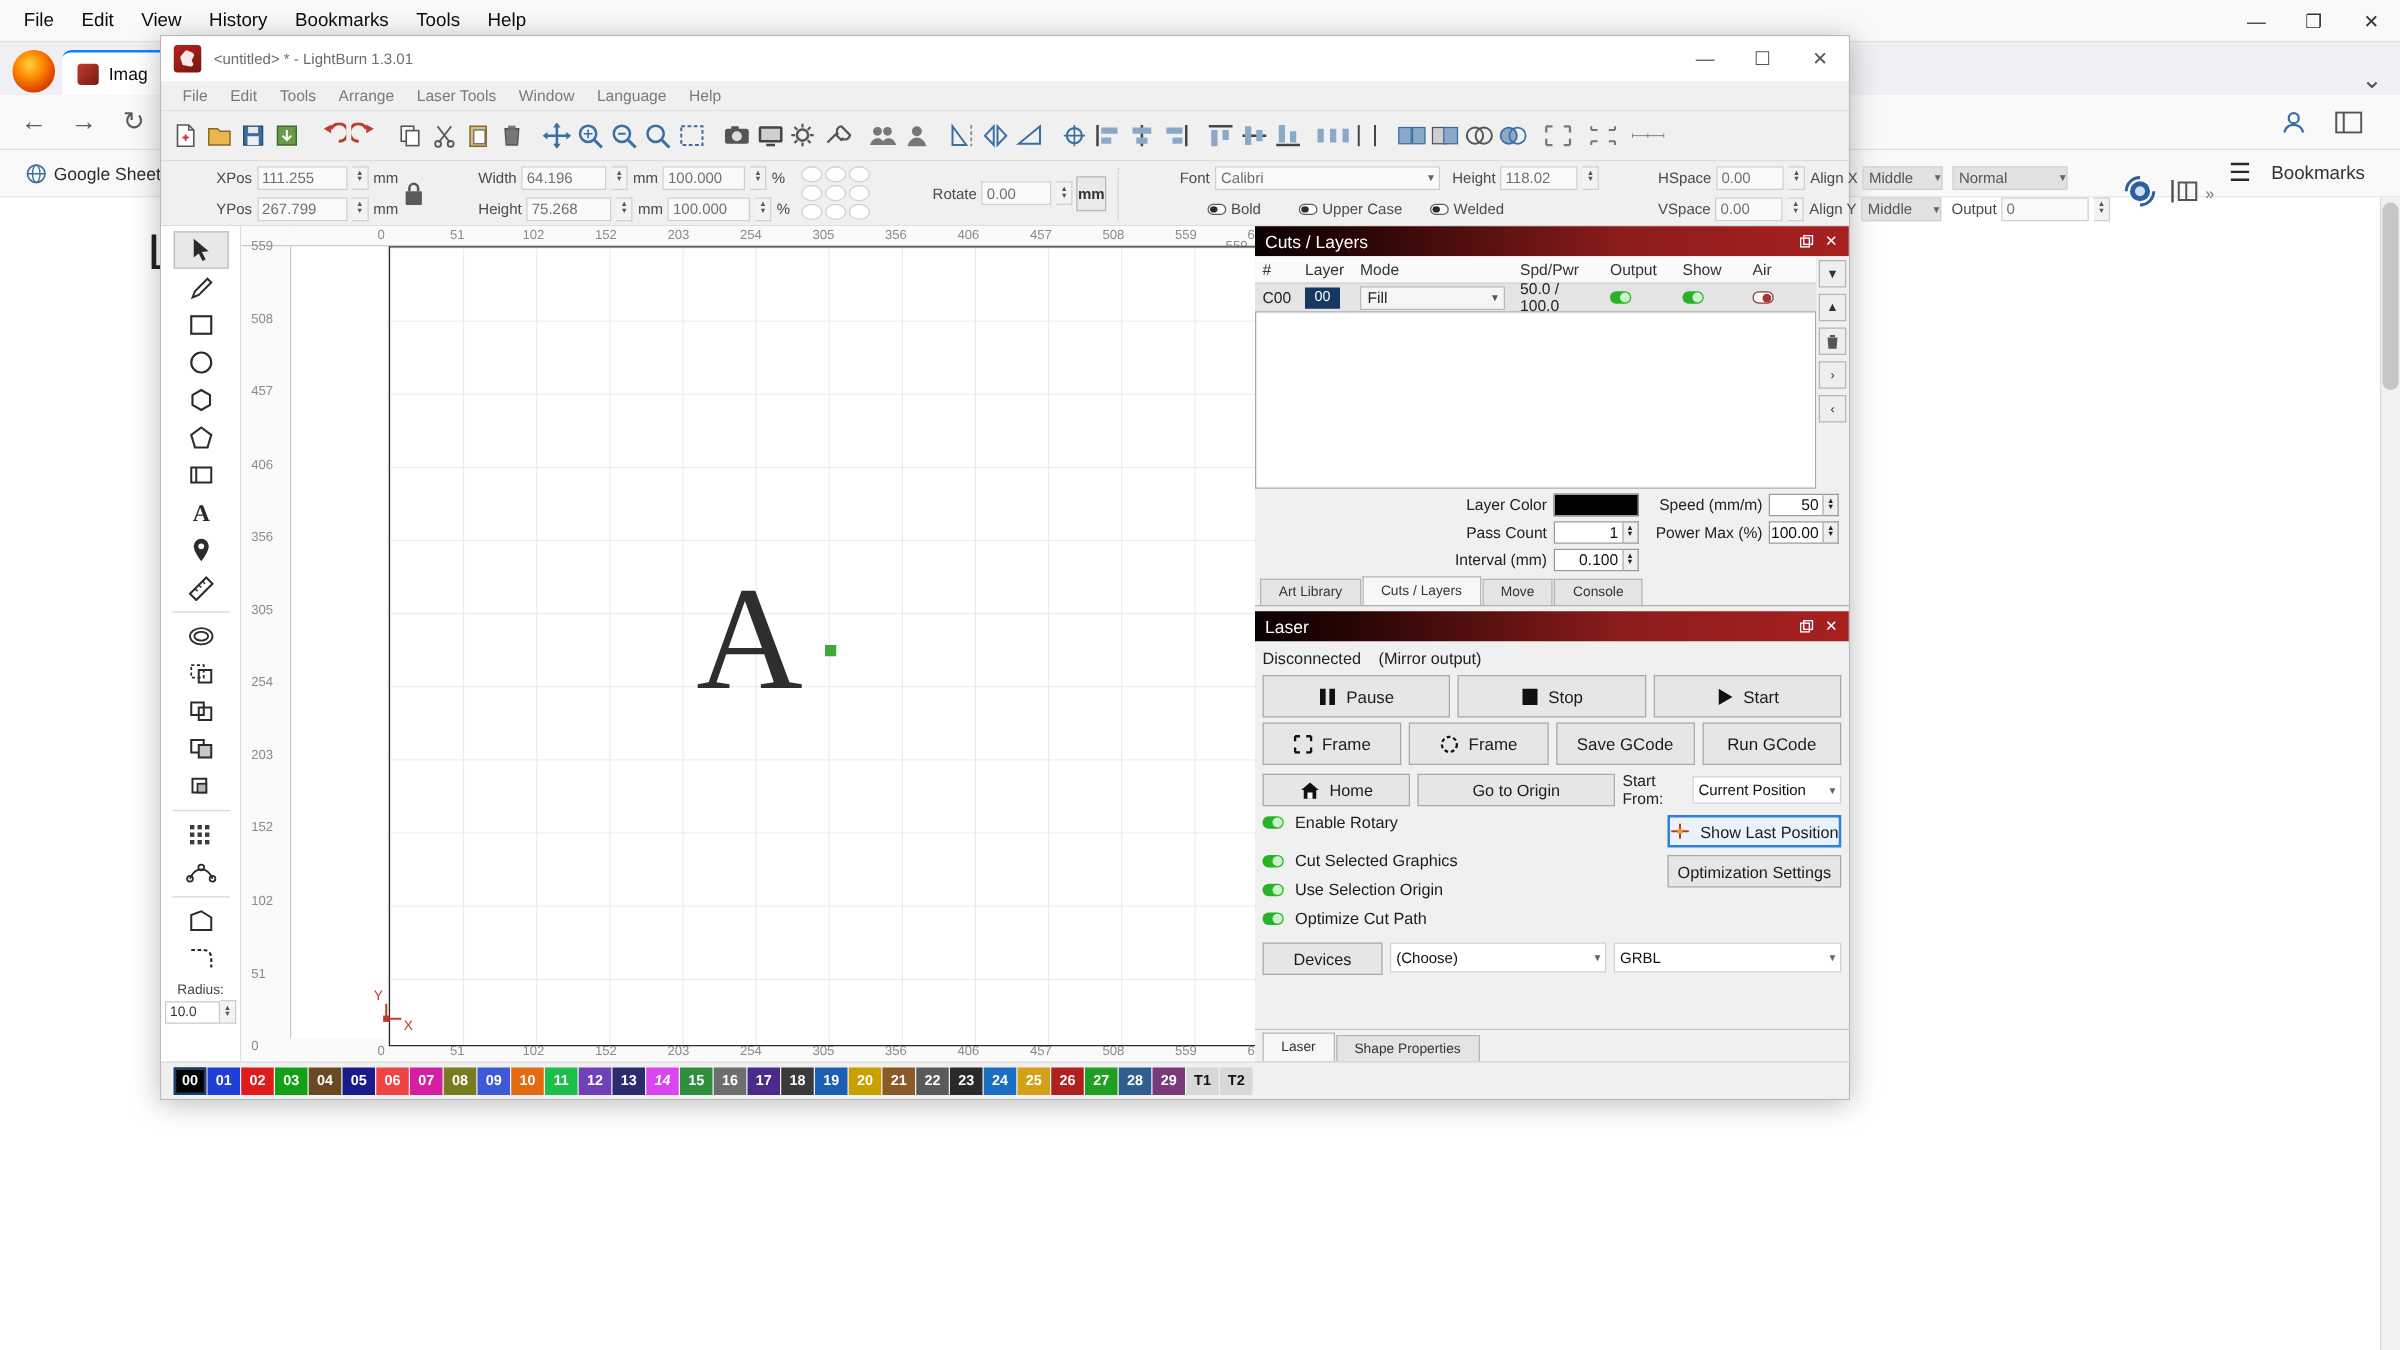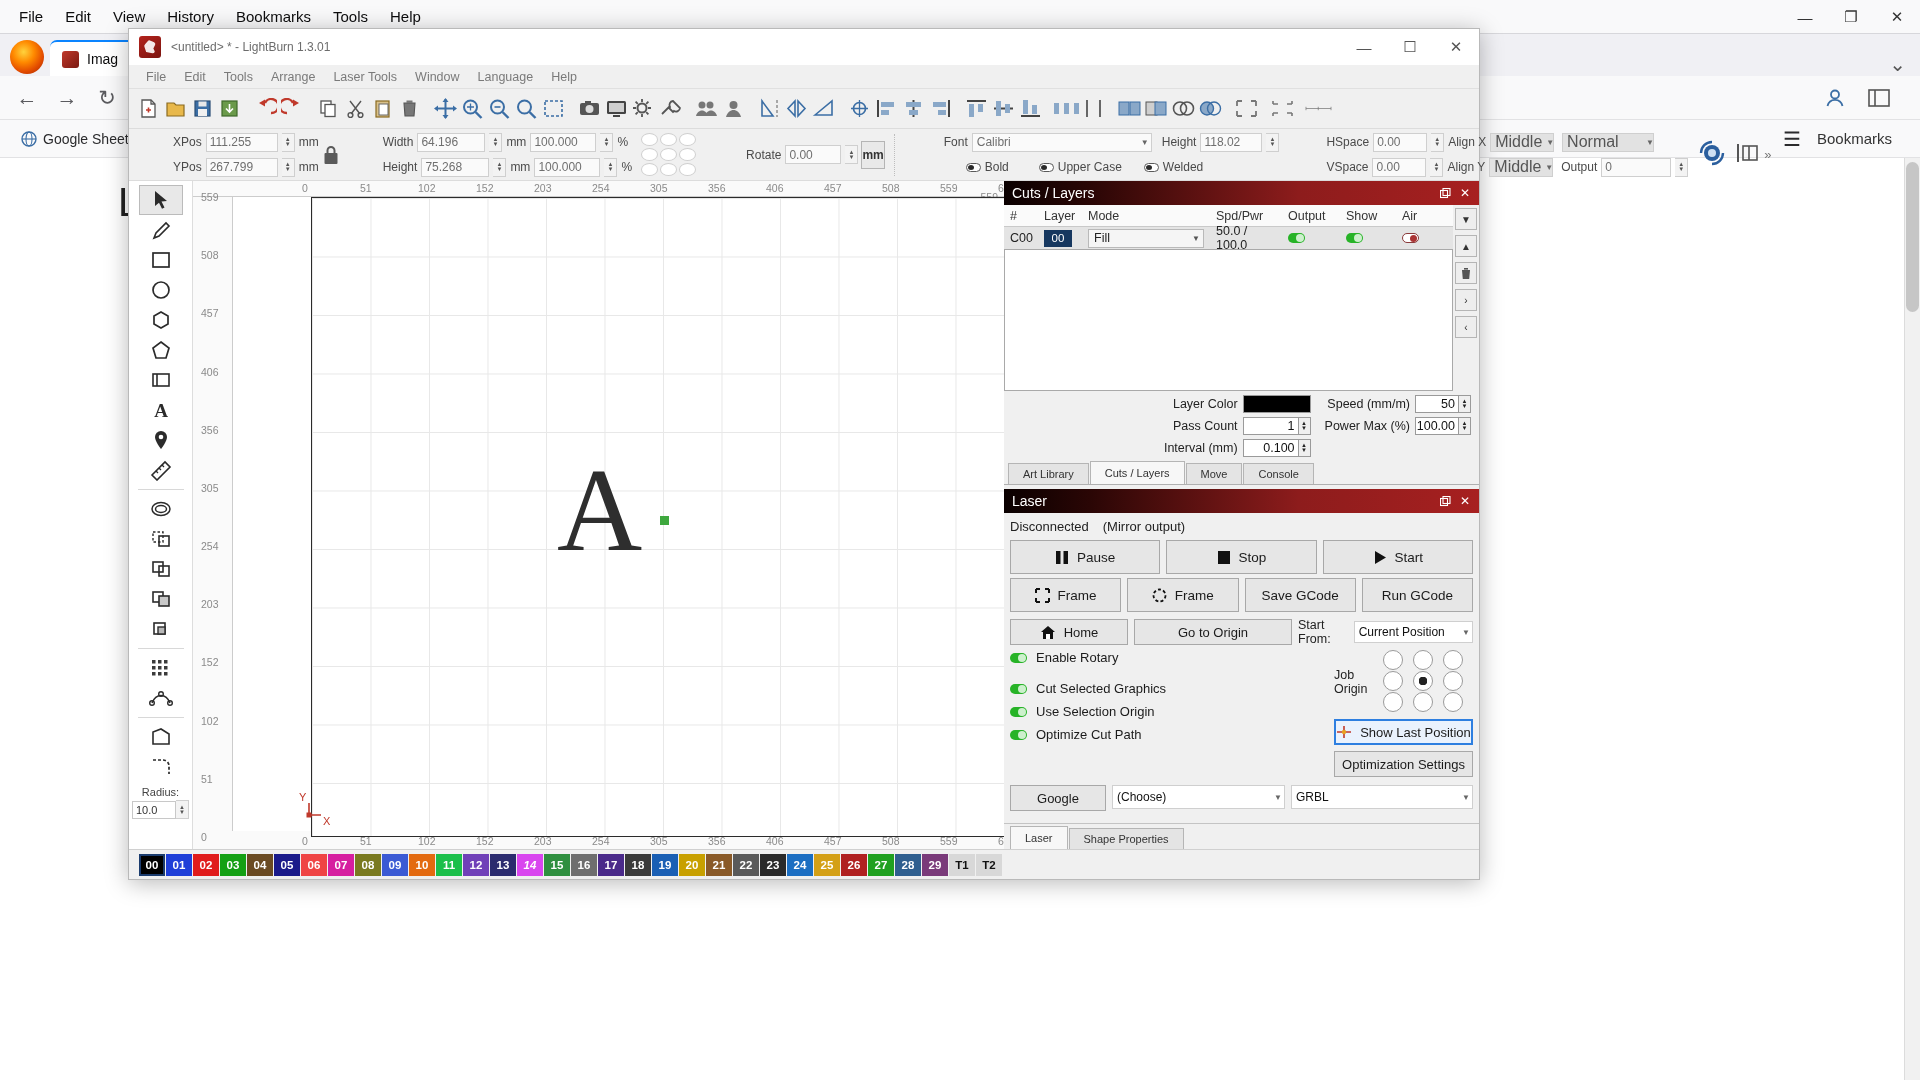--- a/index.html
+++ b/index.html
@@ -96,21 +96,21 @@
      gap:1px; margin:0 6px; }
   .anchor-grid i { width:17px; height:13px; border-radius:50%; background:#fff; border:1px solid #cfcfcf; display:block;}
   .mmbtn { width:44px; height:28px; border:1px solid #b5b5b5; background:#e9e9e9;
      display:flex; align-items:center; justify-content:center; font-weight:bold; font-size:12px; color:#333; }
   .tgl { width:15px; height:9px; border-radius:5px; background:#fff; border:1px solid #5a5a5a; position:relative; }
   .tgl:before{content:"";position:absolute;left:1px;top:1px;width:6px;height:5px;border-radius:50%;background:#2b2b2b;}
   .combo { height:19px; background:#fafafa; border:1px solid #cfcfcf; display:flex; align-items:center;
      padding:0 2px 0 4px; font-size:12px; color:#6f6f6f; }
   .combo .cv{flex:1;}
   .combo .car{font-size:8px;color:#666;padding-left:6px;}
-  .grayfld { height:19px; background:#e2e2e2; border:1px solid #cfcfcf; color:#555; font-size:16px;
+  .grayfld { height:19px; background:#e2e2e2; border:1px solid #cfcfcf; color:#555; font-size:12px;
      padding:0 4px; display:flex; align-items:center; }
 
   
   #lb-body { flex:1; display:flex; min-height:0; }
   #canvas-wrap { width:875px; position:relative; background:#fff; display:flex; }
   
   #tools { width:64px; background:#fff; border-right:1px solid #ddd; padding-top:4px;
      display:flex; flex-direction:column; align-items:center; }
   .tool { width:44px; height:30px; display:flex; align-items:center; justify-content:center; }
   .tool.sel { background:#e8e8e8; border:1px solid #bbb; }
@@ -1097,47 +1097,33 @@
           <div class="chkrow">
             <span class="oncircle"></span>
             <span>Use Selection Origin</span>
           </div>
           <div class="chkrow">
             <span class="oncircle"></span>
             <span>Optimize Cut Path</span>
           </div>
         </div>
         <div style="flex:1;padding-right:6px;">
-          <div style="display:flex;align-items:center;gap:10px;justify-content:flex-end;padding-top:4px;">
-            <span class="sgl">Job Origin</span>
-            <div class="jobgrid">
-              <i></i>
-                <i></i>
-                <i></i>
-              <i></i>
-                <i class="on"></i>
-                <i></i>
-              <i></i>
-                <i></i>
-                <i></i>
-            </div>
-          </div>
           <div class="lbtn sm hl" style="margin-top:6px">
             <svg width="16" height="14" viewBox="0 0 16 14">
                 <path d="M8 1v12M1 7h14" stroke="#c0392b" stroke-width="1.6"></path>
                 <circle cx="8" cy="7" r="2.2" fill="#e8a020"></circle>
               </svg>
             <span>Show Last Position</span>
           </div>
           <div class="lbtn sm" style="margin-top:6px">Optimization Settings</div>
         </div>
       </div>
 
       <div style="display:flex;gap:6px;padding:8px 6px 0 6px;">
-        <div class="lbtn sm" style="flex:0 0 96px">Google</div>
+        <div class="lbtn sm" style="flex:0 0 96px">Devices</div>
         <span class="combo" style="flex:1;height:24px;background:#fff;">
           <span class="cv" style="color:#111">(Choose)</span>
           <span class="car">▼</span>
         </span>
         <span class="combo" style="flex:0 0 182px;height:24px;background:#fff;">
           <span class="cv" style="color:#111">GRBL</span>
           <span class="car">▼</span>
         </span>
       </div>
 

